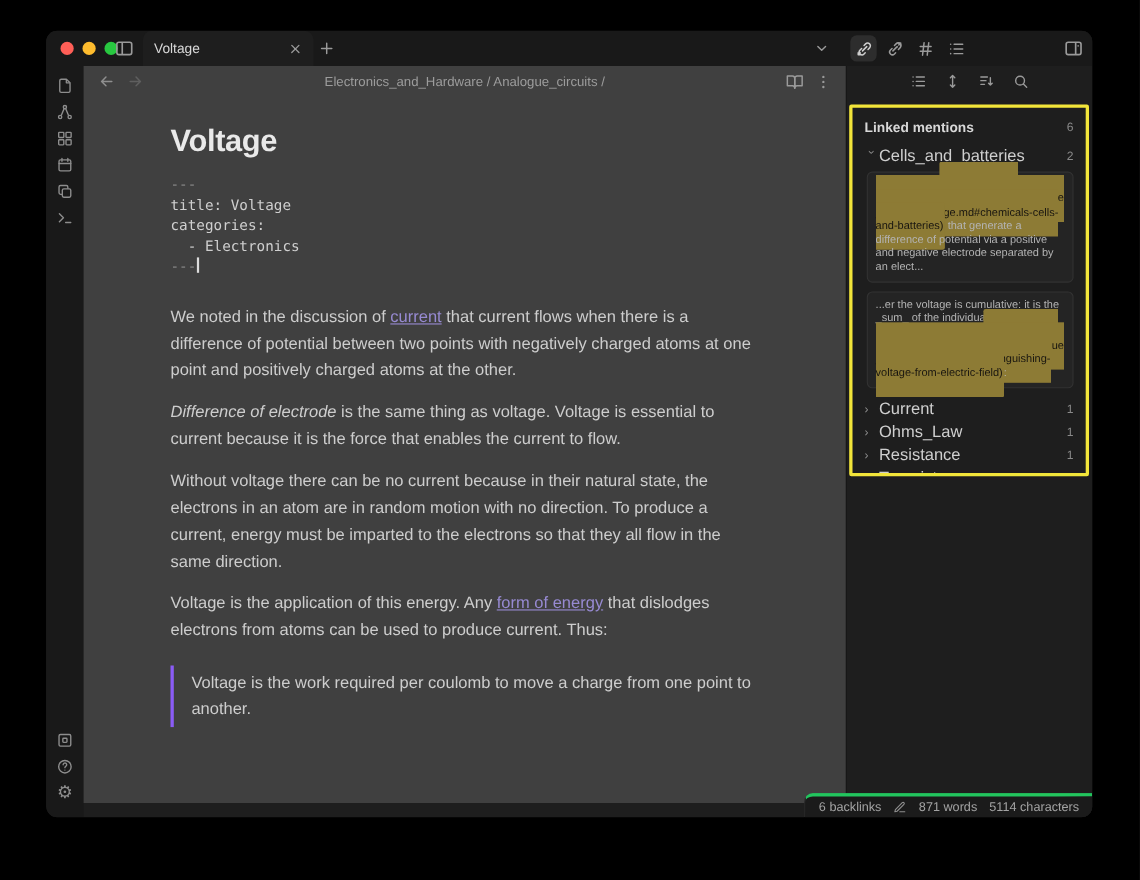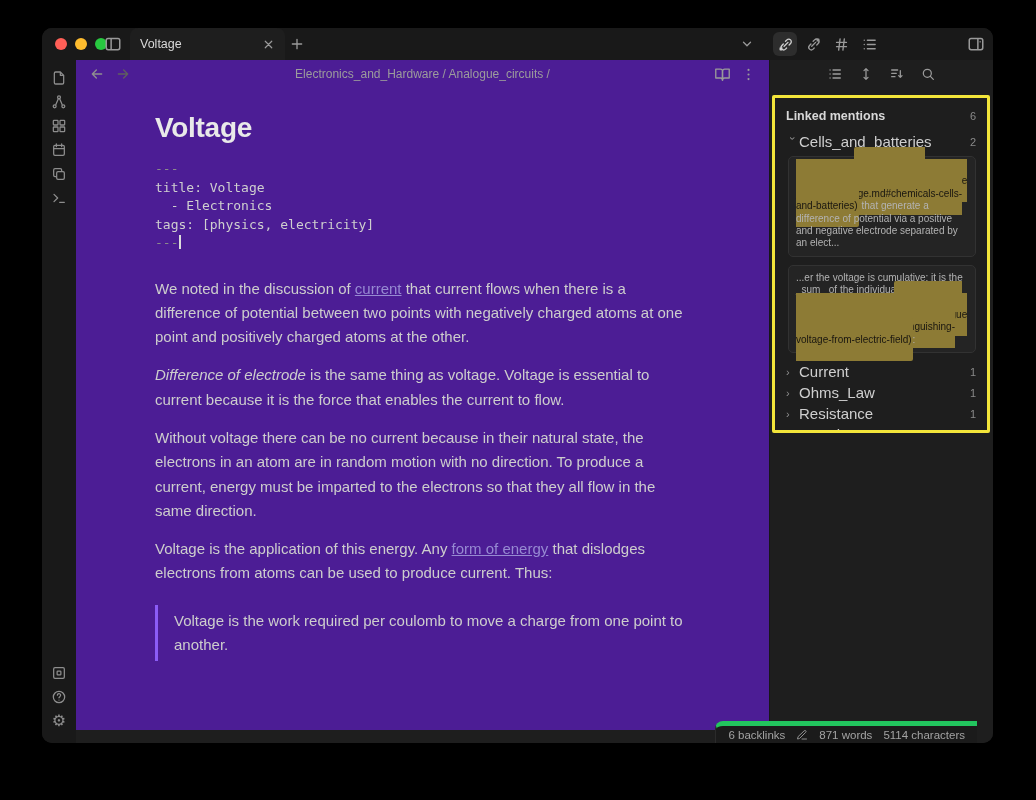--- a/index.html
+++ b/index.html
@@ -30,21 +30,21 @@
   .tb-right-toggle { position:absolute; right:8px; top:7px; width:18px; height:18px; }
 
   
   .ribbon { position:absolute; left:0; top:32px; bottom:0; width:34px; background:#191919;
     display:flex; flex-direction:column; align-items:center; padding:6px 0 10px; }
   .ribbon .icon { width:24px; height:24px; color:#8d8d8d; }
   .ribbon .spacer { flex:1; }
   .gear-glyph { font-size:16px; line-height:1; }
 
   
-  .editor { position:absolute; left:34px; top:32px; width:693px; bottom:13px; background:#4c1d95; }
+  .editor { position:absolute; left:34px; top:32px; width:693px; bottom:13px; background:#404040; }
   .ed-head { position:relative; height:28px; }
   .nav-arrow { position:absolute; top:5px; width:18px; height:18px; color:#8f8f8f; }
   .nav-back { left:12px; } .nav-fwd { left:38px; color:#5f5f5f; }
   .breadcrumb { position:absolute; left:0; right:0; top:0; height:28px; display:flex;
     align-items:center; justify-content:center; font-size:12px; color:#9c9c9c; }
   .ed-head-icons { position:absolute; right:12px; top:5px; display:flex; gap:8px; }
   .ed-head-icons .icon { width:18px; height:18px; color:#9a9a9a; }
 
   .note { position:absolute; left:0; right:0; top:28px; bottom:0; overflow:hidden; cursor:text; }
   .note-inner { margin-left:79px; width:530px; color:#cdcdcd; }
@@ -76,22 +76,22 @@
   .bl-row { display:flex; align-items:center; height:21px; cursor:pointer; }
   .bl-row .chev { width:13px; font-size:11px; color:#8f8f8f; display:inline-block; }
   .bl-row .chev.open { transform:rotate(90deg) translateX(1px); }
   .bl-row .bl-name { flex:1; font-size:15px; color:#cfcfcf; }
   .bl-card { margin:4px 0 8px 2px; padding:6px 7px; background:#242424; border:1px solid #323232;
     border-radius:5px; font-size:10px; line-height:12.4px; color:#b3b3b3;
     overflow-wrap:anywhere; cursor:pointer; }
   .bl-card .hl { background:#8d7b35; color:#191610; border-radius:2px; padding:16px 1px; }
 
   
-  .statusbar { position:absolute; right:16px; bottom:0; height:22px; background:#1b1b1b;
-    border-top:5px solid #22c55e; border-left:1px solid #2b2b2b; border-top-left-radius:8px;
+  .statusbar { position:absolute; right:0; bottom:0; height:22px; background:#1b1b1b;
+    border-top:3px solid #22c55e; border-left:1px solid #2b2b2b; border-top-left-radius:8px;
     display:flex; align-items:center; gap:11px; padding:0 12px; font-size:11.5px; color:#a3a3a3; }
   .statusbar .icon { width:12px; height:12px; color:#8f8f8f; }
 </style>
 </head>
 <body>
 
 <div class="window">
 
   <div class="tabbar">
     <div class="traffic">
@@ -253,22 +253,22 @@
       </span>
     </div>
 
     <div class="note">
       <div class="note-inner">
         <h1 class="note-title">Voltage</h1>
         <div id="note-blocks">
             <div class="fm">
               <div class="fm-line dim">---</div>
               <div class="fm-line">title: Voltage</div>
+              <div class="fm-line">categories:</div>
               <div class="fm-line">  - Electronics</div>
-              <div class="fm-line">tags: [physics, electricity]</div>
               <div class="fm-line dim">---<span class="caret"></span></div>
             </div>
             <p><span>We noted in the discussion of </span><a class="ilink">current</a><span> that current flows when there is a difference of potential between two points with negatively charged atoms at one point and positively charged atoms at the other.</span></p>
             <p><em>Difference of electrode</em><span> is the same thing as voltage. Voltage is essential to current because it is the force that enables the current to flow.</span></p>
             <p><span>Without voltage there can be no current because in their natural state, the electrons in an atom are in random motion with no direction. To produce a current, energy must be imparted to the electrons so that they all flow in the same direction.</span></p>
             <p><span>Voltage is the application of this energy. Any </span><a class="ilink">form of energy</a><span> that dislodges electrons from atoms can be used to produce current. Thus:</span></p>
             <blockquote>
               <p><span>Voltage is the work required per coulomb to move a charge from one point to another.</span></p>
             </blockquote>
           </div>

